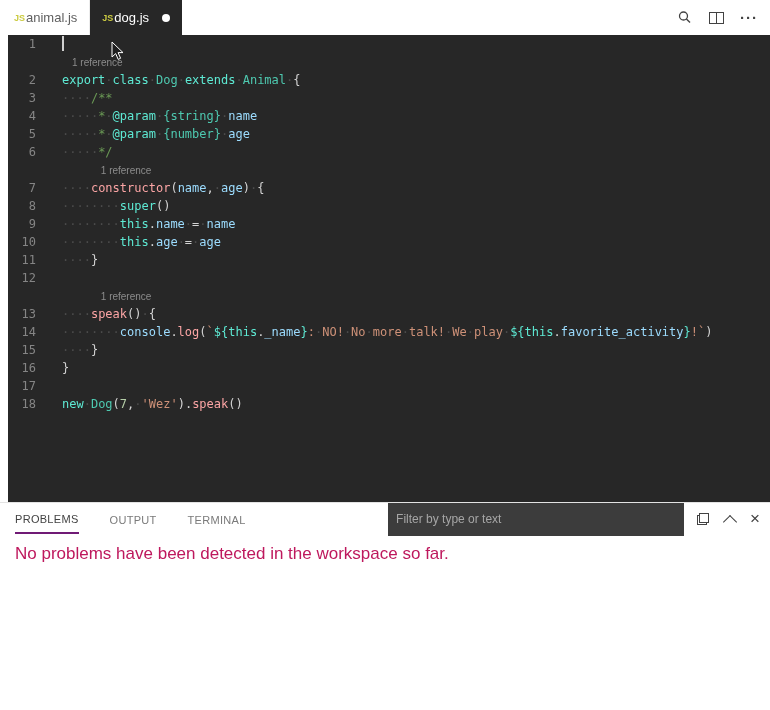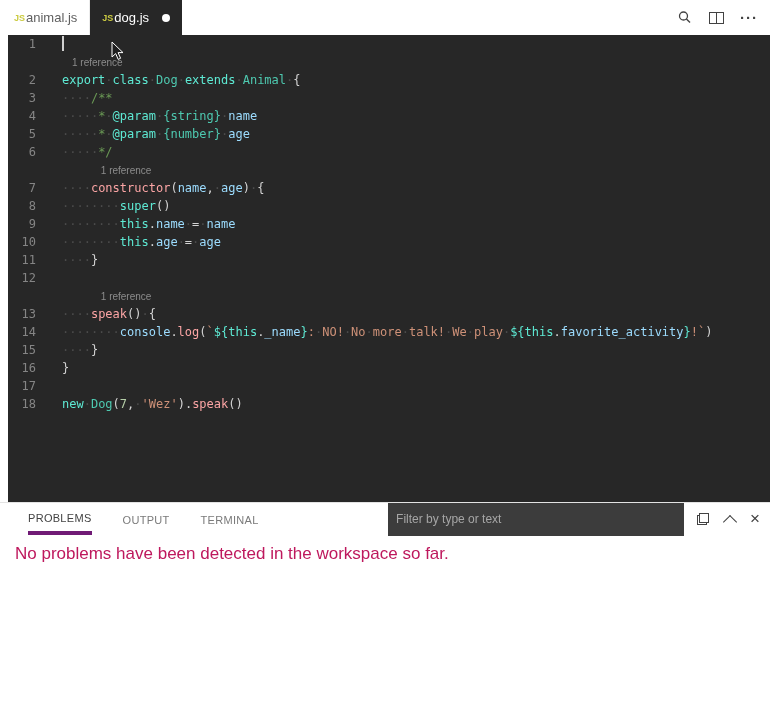--- a/index.html
+++ b/index.html
@@ -30,21 +30,21 @@
   .s-str{color:#ce9178}.s-num{color:#b5cea8}.s-cmt{color:#6a9955}.s-pun{color:#d4d4d4}
   .s-ws{color:#4b4b4b}
   .codelens{color:#8c8c8c;font-size:10px;font-family:"Liberation Sans",sans-serif;cursor:pointer;margin-left:10px;}
   .cursor{display:inline-block;width:2px;height:15px;background:#d0d0d0;vertical-align:-3px;}
   .mouse{position:absolute;left:110px;top:6px;pointer-events:none;}
 
   
   .panel{height:207px;background:#ffffff;flex-shrink:0;border-top:1px solid #e3e3e3;}
   .panel-header{height:32px;display:flex;align-items:center;padding:0 10px 0 15px;}
   .ptab{font-size:11px;color:#7a7a7a;margin-right:31px;letter-spacing:0.3px;padding:9px 0 7px;cursor:pointer;}
-  .ptab.active{color:#424242;border-bottom:4px solid #701a75;margin-left:13px;}
+  .ptab.active{color:#424242;border-bottom:2px solid #701a75;}
   .pfilter{margin-left:auto;width:280px;height:33px;background:#3c3c3c;border:none;outline:none;color:#dddddd;font-size:12px;padding:0 8px;font-family:"Liberation Sans",sans-serif;}
   .pfilter::placeholder{color:#a6a6a6;}
   .panel-icons{display:flex;align-items:center;gap:15px;margin-left:12px;}
   .ic-copy{position:relative;width:14px;height:14px;display:inline-block;}
   .ic-copy::before{content:"";position:absolute;left:1px;bottom:1px;width:8px;height:8px;border:1px solid #424242;}
   .ic-copy::after{content:"";position:absolute;right:1px;top:1px;width:8px;height:8px;border:1px solid #424242;background:#ffffff;}
   .ic-chevup{width:9px;height:9px;border-left:1.5px solid #424242;border-top:1.5px solid #424242;transform:rotate(45deg);display:inline-block;margin-top:5px;}
   .ic-close{font-size:17px;color:#424242;line-height:12px;cursor:pointer;}
   .panel-message{padding:9px 0 0 15px;font-size:17px;color:#be185d;}
 </style>

